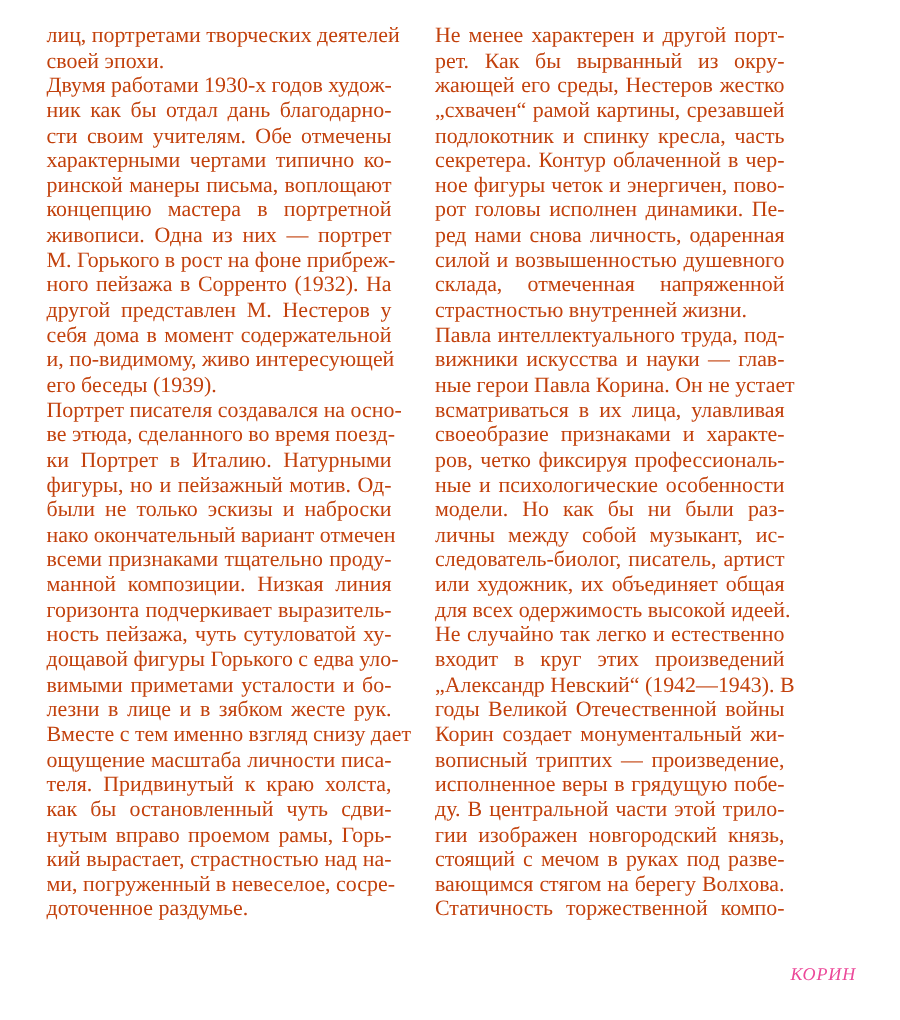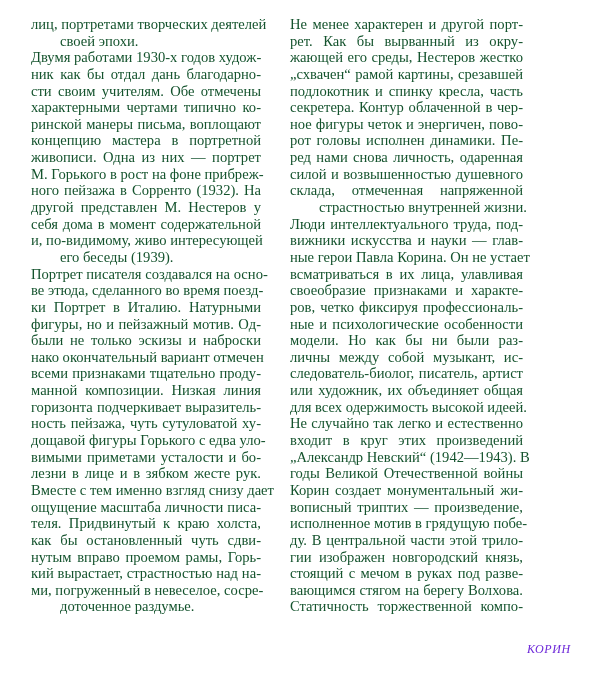--- a/index.html
+++ b/index.html
@@ -1,23 +1,23 @@
 <!DOCTYPE html>
 <html><head>
 <meta charset="utf-8">
 <style>
   html, body { margin: 0; padding: 0; background: #ffffff; }
   body { width: 600px; height: 680px; position: relative; overflow: hidden; }
   .page { position: absolute; left: 0; top: 0; width: 600px; height: 680px; background: #fff; }
-  .col { position: absolute; top: 16px; font-family: "Liberation Serif", serif; font-size: 14.6px; color: #14532d; }
+  .col { position: absolute; top: 16px; font-family: "Liberation Serif", serif; font-size: 14.6px; color: #c2410c; }
   .col-left { left: 31px; width: 230px; }
   .col-right { left: 290px; width: 233px; }
   .line { height: 16.65px; line-height: 16.65px; white-space: nowrap; text-align: justify; text-align-last: justify; }
-  .line.last { text-align-last: left; margin-left: 29px; }
-  .footer { position: absolute; left: 527px; top: 642px; font-family: "Liberation Serif", serif; font-style: italic; font-size: 12px; letter-spacing: 0.6px; color: #6d28d9; }
+  .line.last { text-align-last: left; }
+  .footer { position: absolute; left: 527px; top: 642px; font-family: "Liberation Serif", serif; font-style: italic; font-size: 12px; letter-spacing: 0.6px; color: #ec4899; }
 </style>
 </head>
 <body>
 
 <div class="page">
   <div class="col col-left" id="col0">
       <div class="line">лиц, портретами творческих деятелей</div>
       <div class="line last">своей эпохи.</div>
       <div class="line">Двумя работами 1930-х годов худож-</div>
       <div class="line">ник как бы отдал дань благодарно-</div>
@@ -60,39 +60,39 @@
       <div class="line">жающей его среды, Нестеров жестко</div>
       <div class="line">„схвачен“ рамой картины, срезавшей</div>
       <div class="line">подлокотник и спинку кресла, часть</div>
       <div class="line">секретера. Контур облаченной в чер-</div>
       <div class="line">ное фигуры четок и энергичен, пово-</div>
       <div class="line">рот головы исполнен динамики. Пе-</div>
       <div class="line">ред нами снова личность, одаренная</div>
       <div class="line">силой и возвышенностью душевного</div>
       <div class="line">склада, отмеченная напряженной</div>
       <div class="line last">страстностью внутренней жизни.</div>
-      <div class="line">Люди интеллектуального труда, под-</div>
+      <div class="line">Павла интеллектуального труда, под-</div>
       <div class="line">вижники искусства и науки — глав-</div>
       <div class="line">ные герои Павла Корина. Он не устает</div>
       <div class="line">всматриваться в их лица, улавливая</div>
       <div class="line">своеобразие признаками и характе-</div>
       <div class="line">ров, четко фиксируя профессиональ-</div>
       <div class="line">ные и психологические особенности</div>
       <div class="line">модели. Но как бы ни были раз-</div>
       <div class="line">личны между собой музыкант, ис-</div>
       <div class="line">следователь-биолог, писатель, артист</div>
       <div class="line">или художник, их объединяет общая</div>
       <div class="line">для всех одержимость высокой идеей.</div>
       <div class="line">Не случайно так легко и естественно</div>
       <div class="line">входит в круг этих произведений</div>
       <div class="line">„Александр Невский“ (1942—1943). В</div>
       <div class="line">годы Великой Отечественной войны</div>
       <div class="line">Корин создает монументальный жи-</div>
       <div class="line">вописный триптих — произведение,</div>
-      <div class="line">исполненное мотив в грядущую побе-</div>
+      <div class="line">исполненное веры в грядущую побе-</div>
       <div class="line">ду. В центральной части этой трило-</div>
       <div class="line">гии изображен новгородский князь,</div>
       <div class="line">стоящий с мечом в руках под разве-</div>
       <div class="line">вающимся стягом на берегу Волхова.</div>
       <div class="line">Статичность торжественной компо-</div>
     </div>
   <div class="footer">КОРИН</div>
 </div>
 
 </body></html>

